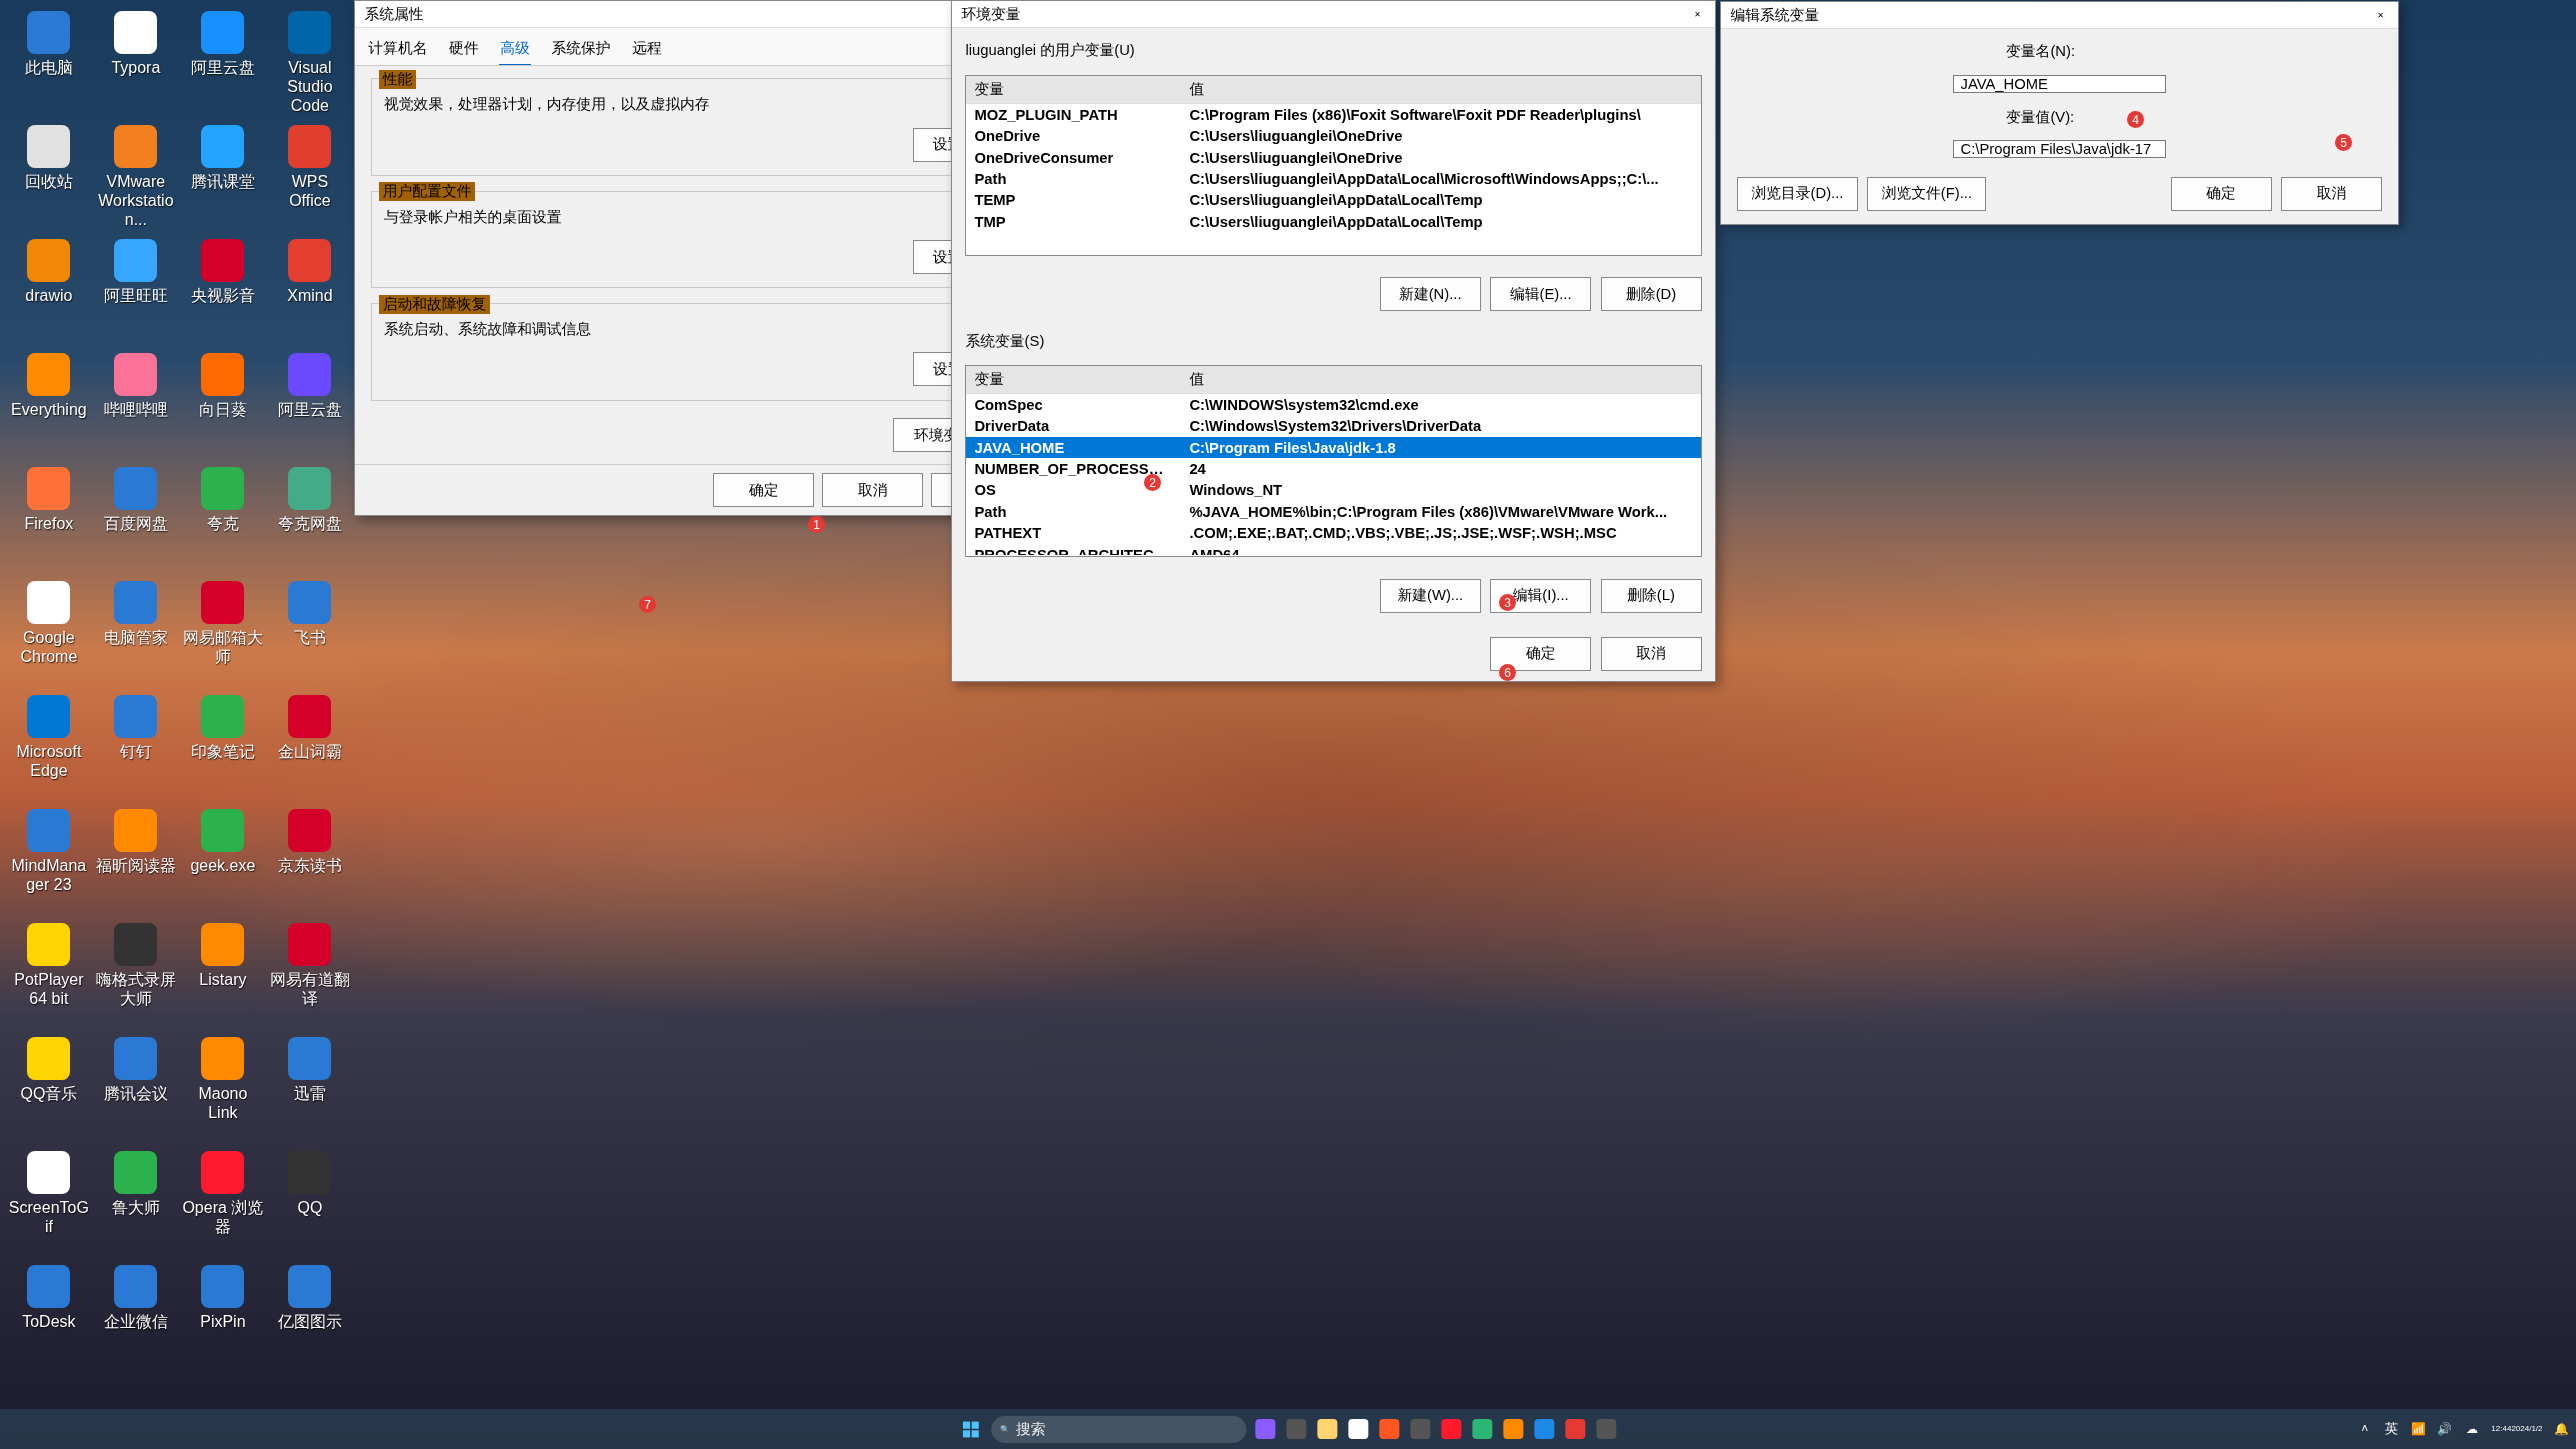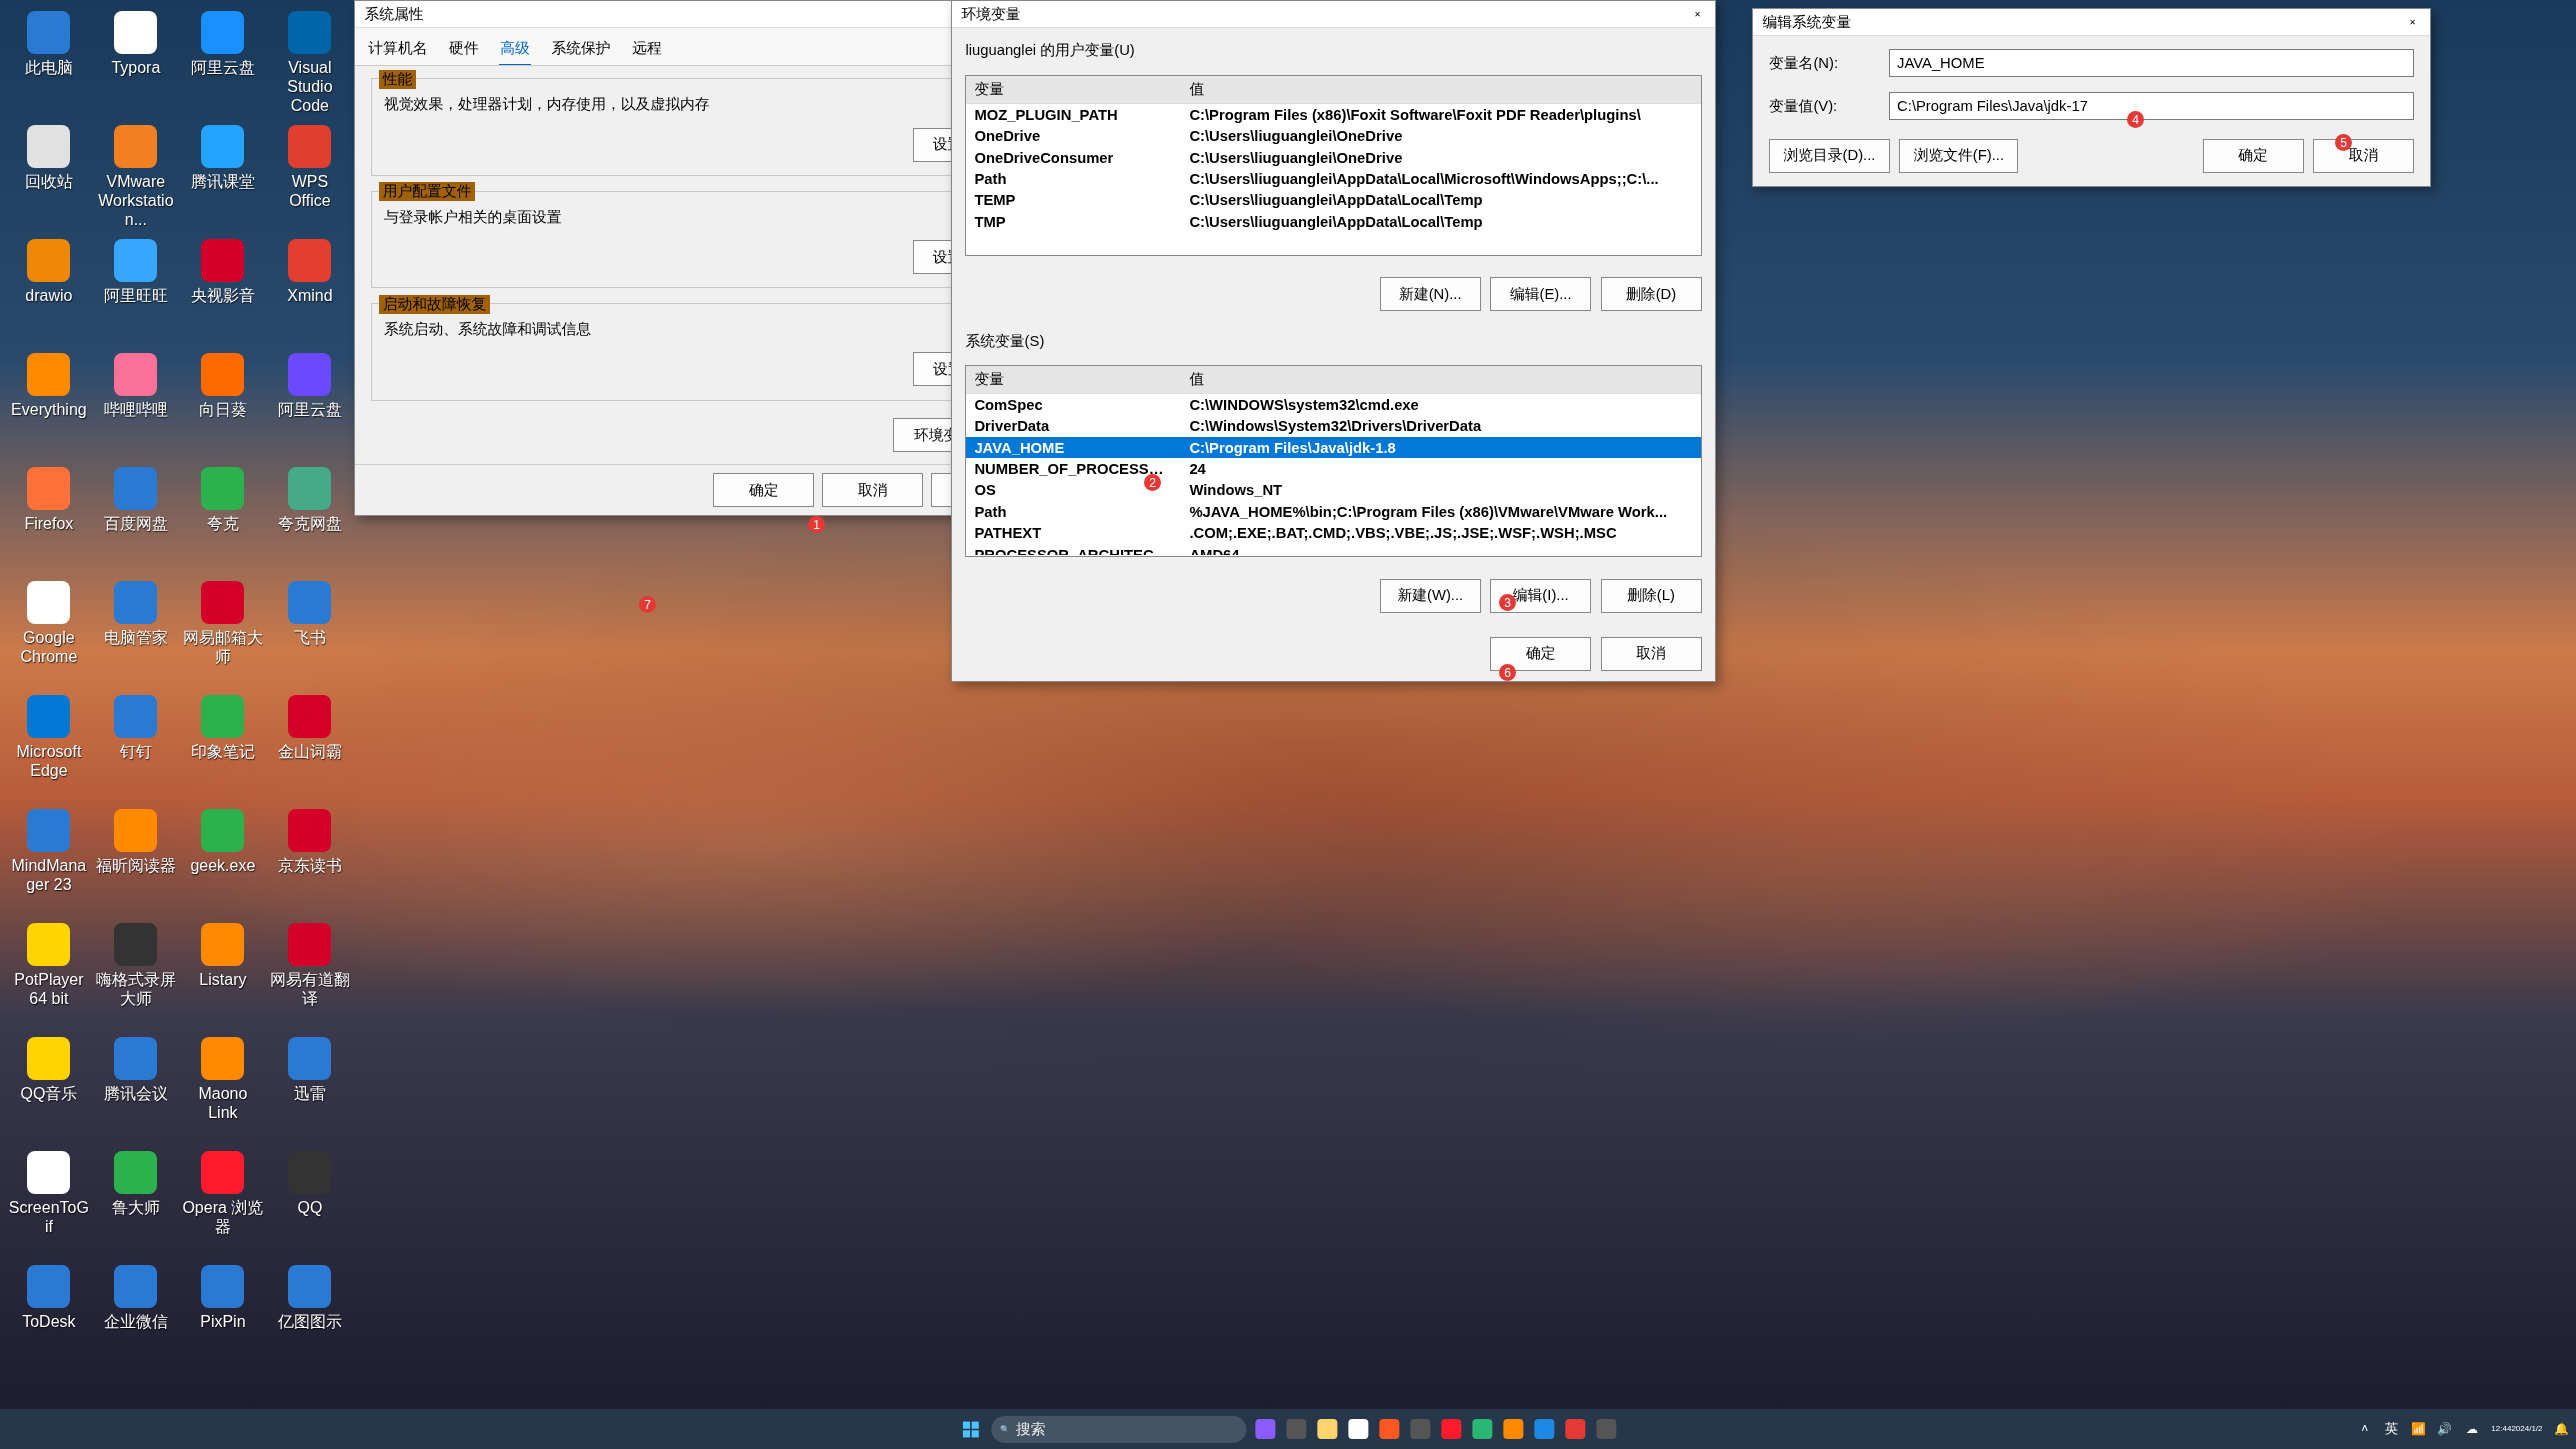--- a/index.html
+++ b/index.html
@@ -58,21 +58,21 @@
 .gt-row{display:flex;cursor:default;}
 .gt-row.sel{background:#0078d7;color:#fff;}
 .gt-row div{padding:2.7px 8px;font-size:14.8px;white-space:nowrap;overflow:hidden;text-overflow:ellipsis;}
 .gt-row .c1{flex:0 0 215px;}
 .gt-row .c2{flex:1;}
 .sys .gt-head .c1,.sys .gt-row .c1{flex:0 0 215px;}
 
 .badge{position:absolute;width:17.4px;height:17.4px;border-radius:50%;background:#e53935;color:#fff;display:flex;align-items:center;justify-content:center;font-size:12px;z-index:50;pointer-events:none;}
 
 .edit-body{padding:13.4px 16px;display:flex;flex-direction:column;gap:14.8px;}
-.field{display:flex;align-items:center;gap:13.4px;}
+.field{display:flex;align-items:center;gap:13.4px;flex-direction:column;}
 .field label{width:107px;font-size:14.8px;}
 .field input{flex:1;height:28px;border:0.7px solid #7a7a7a;padding:0 6.7px;font-size:14.8px;background:#fff;}
 </style>
 </head>
 <body>
 
 <div class="wallpaper"></div>
 
 <div class="desktop">
   <div class="desktop-grid" id="desktop-grid">
@@ -407,21 +407,21 @@
       <button class="btn">编辑(I)...</button>
       <button class="btn">删除(L)</button>
     </div>
     <div class="btnrow" style="margin-top:12px;">
       <button class="btn">确定</button>
       <button class="btn">取消</button>
     </div>
   </div>
 </div>
 
-<div class="window" style="left:1720px;top:8px;width:679px;margin-left:32px;">
+<div class="window" style="left:1720px;top:1px;width:679px;">
   <div class="titlebar">
     <span class="ttl">编辑系统变量</span>
     <span class="close">✕</span>
   </div>
   <div class="edit-body">
     <div class="field">
       <label>变量名(N):</label>
       <input type="text" value="JAVA_HOME" style="">
     </div>
     <div class="field">

